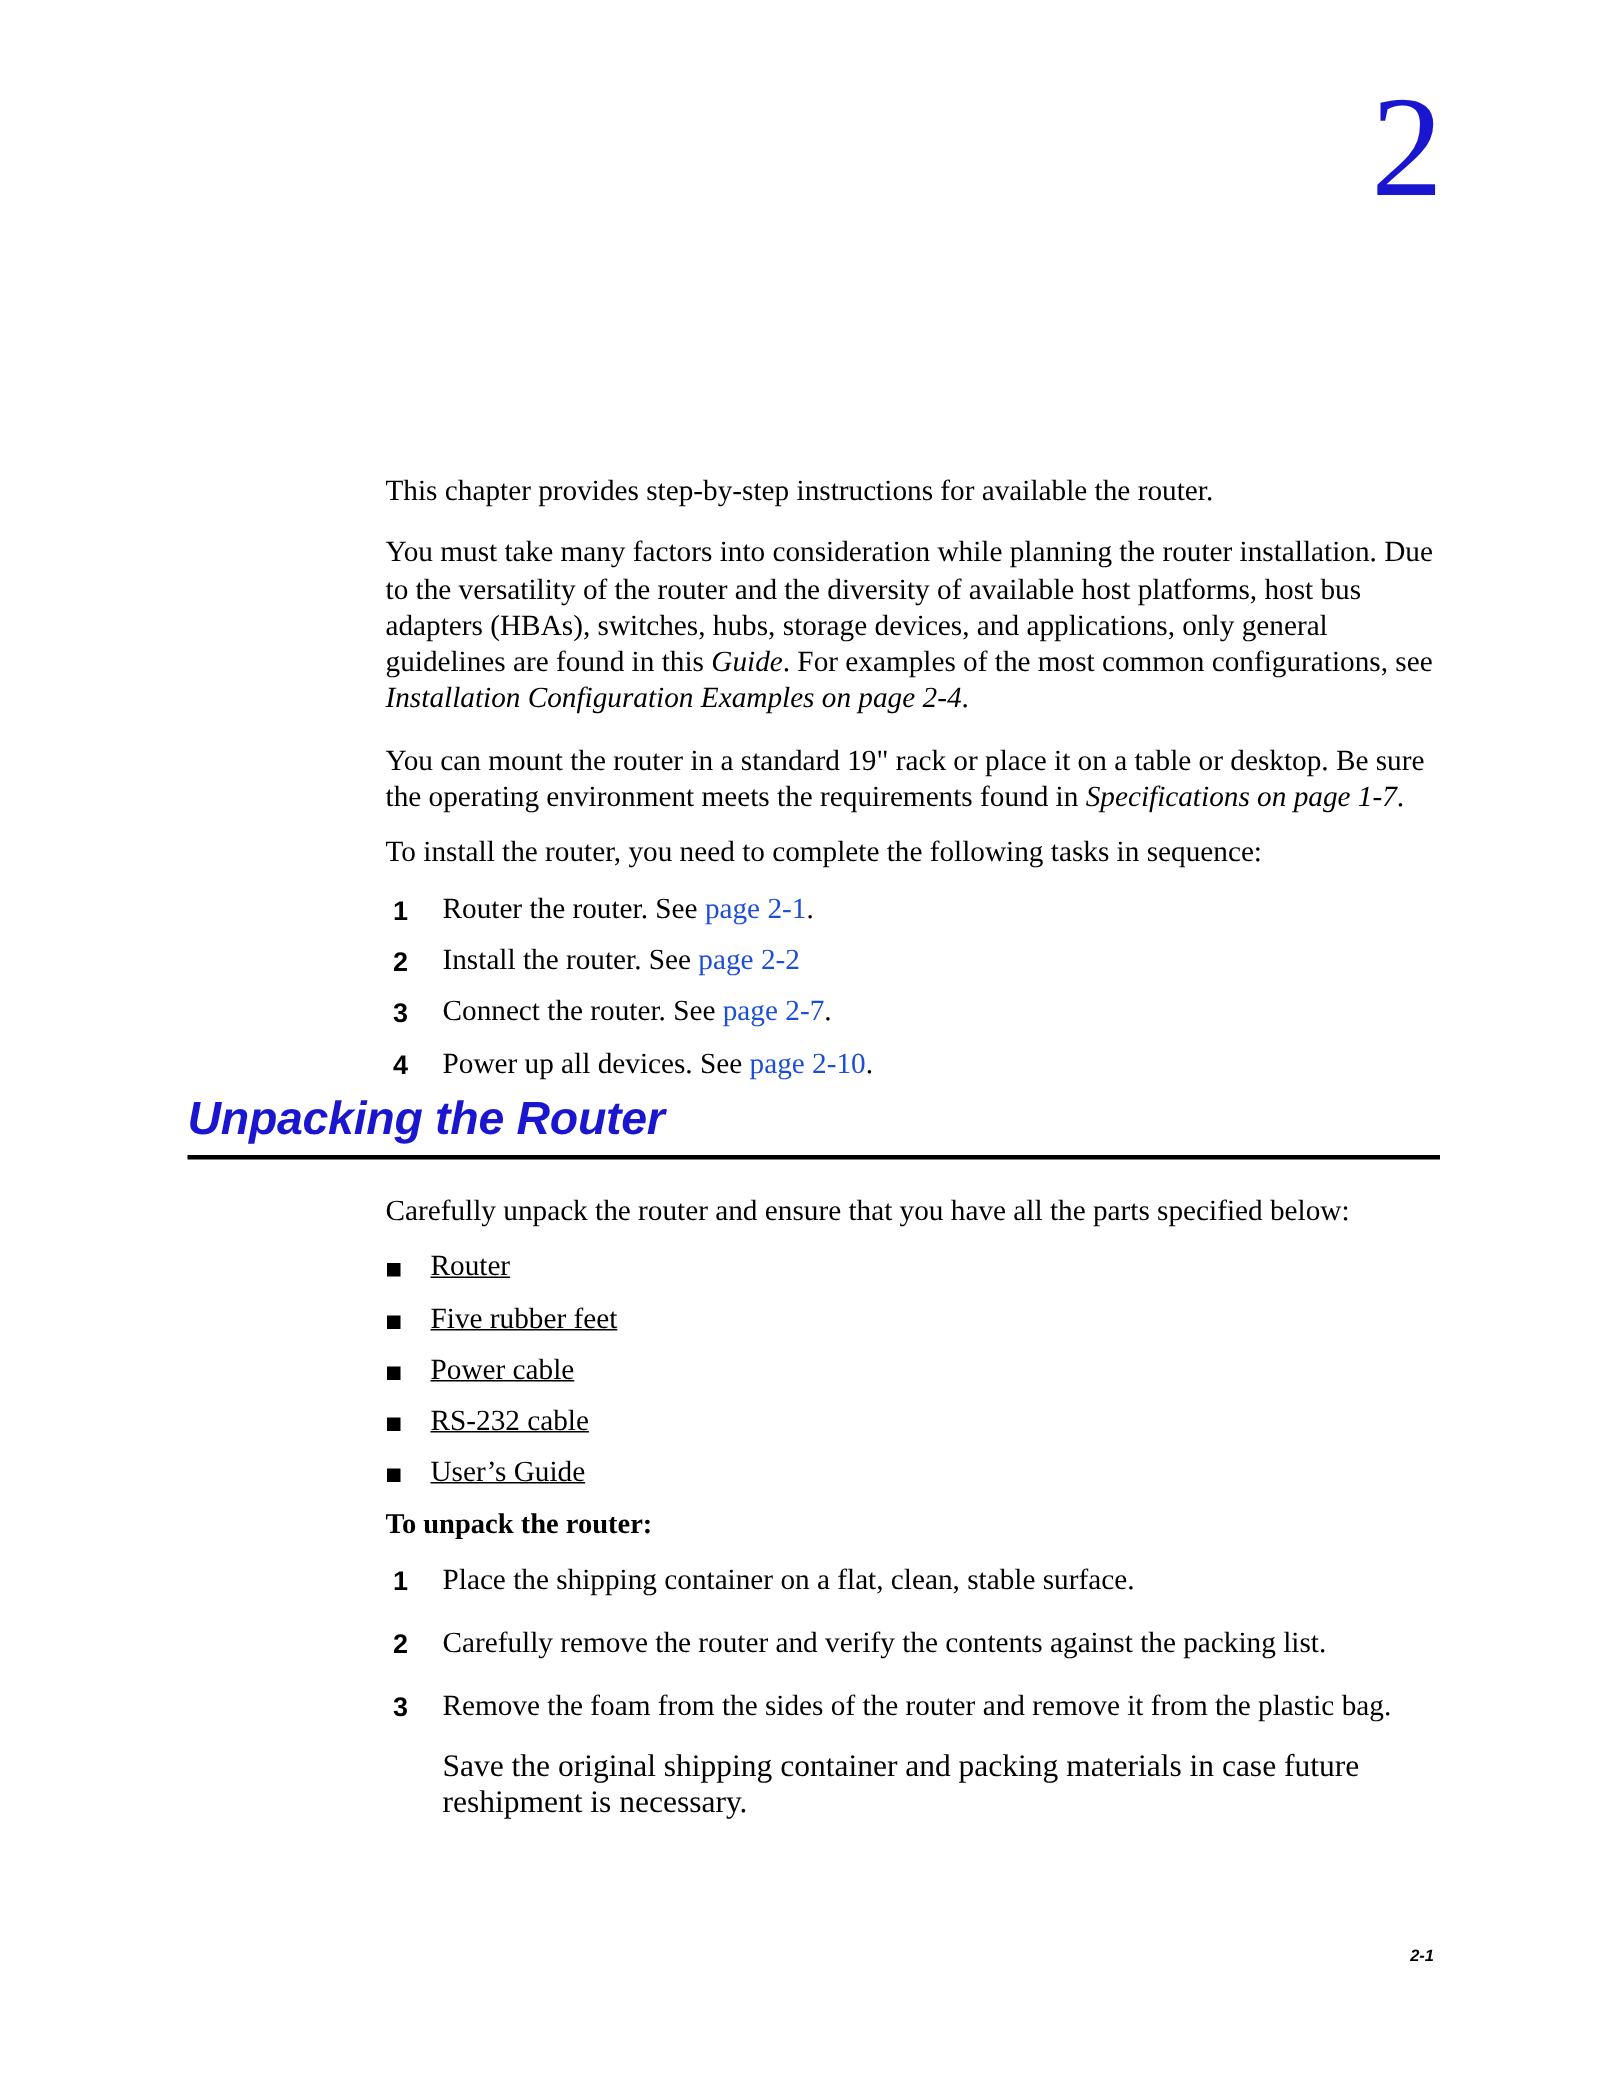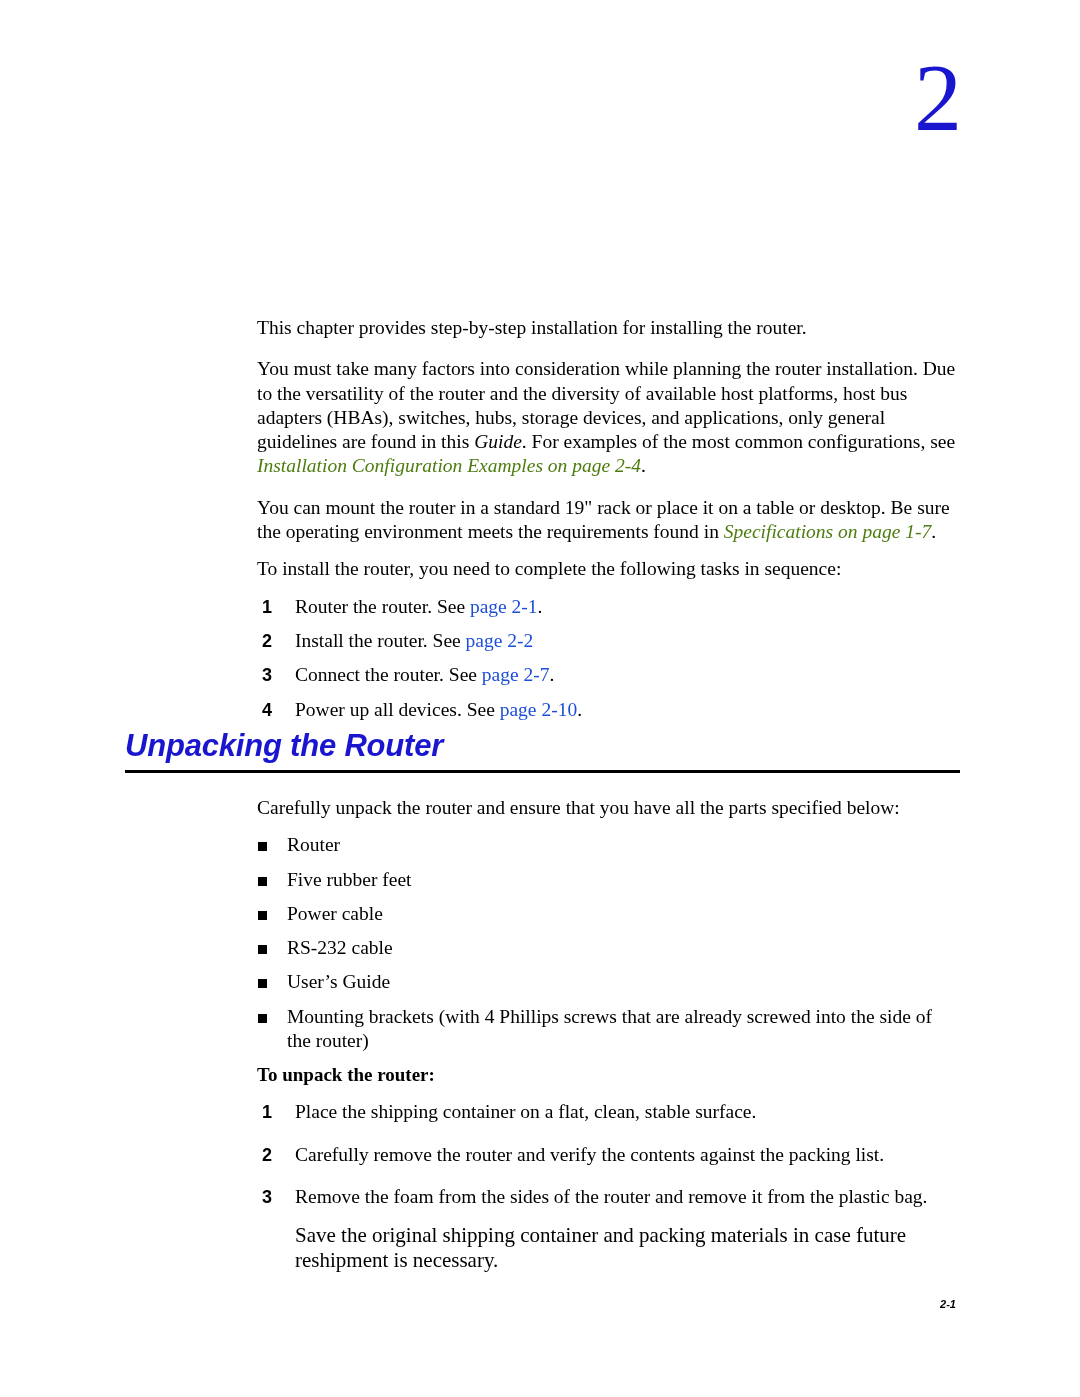--- a/index.html
+++ b/index.html
@@ -63,21 +63,21 @@
 
   p.body {
     margin: 0 0 17px 0;
     font-size: 19.5px;
     line-height: 24.3px;
     text-align: left;
   }
   p.body.tight { margin-bottom: 13px; }
 
   .xref {
-    color: #4d7c0f;
+    color: #000000;
     font-style: italic;
   }
   .pagelink {
     color: #1d4ed8;
     font-style: normal;
   }
   .italic { font-style: italic; }
 
   
   ol.numlist {
@@ -134,20 +134,21 @@
     height: 3px;
     background: #000000;
     width: 100%;
   }
 
   
   ul.bullets {
     list-style: none;
     margin: 0;
     padding: 0;
+    text-decoration: underline;
   }
   ul.bullets li {
     position: relative;
     padding-left: 30px;
     margin-bottom: 10px;
     font-size: 19.5px;
     line-height: 24.3px;
   }
   ul.bullets li .sq {
     position: absolute;
@@ -183,21 +184,21 @@
 </head>
 <body>
 
 <div class="page">
 
   <div class="chapter-number">2</div>
 
 
   <div class="content">
 
-    <p class="body">This chapter provides step-by-step installation for installing the router.</p>
+    <p class="body">This chapter provides step-by-step instructions for available the router.</p>
 
     <p class="body"><span>You must take many factors into consideration while planning the router installation. Due to the versatility of the router and the diversity of available host platforms, host bus adapters (HBAs), switches, hubs, storage devices, and applications, only general guidelines are found in this </span><span class="italic">Guide</span><span>. For examples of the most common configurations, see </span><span class="xref">Installation Configuration Examples on page 2-4</span><span>.</span></p>
 
     <p class="body tight"><span>You can mount the router in a standard 19" rack or place it on a table or desktop. Be sure the operating environment meets the requirements found in </span><span class="xref">Specifications on page 1-7</span><span>.</span></p>
 
     <p class="body tight">To install the router, you need to complete the following tasks in sequence:</p>
 
     <ol class="numlist tasklist">
       <li>
         <span class="num">1</span><span>Router the router. See </span><span class="pagelink">page 2-1</span><span>.</span>
@@ -238,24 +239,20 @@
         <span>Power cable</span>
       </li>
       <li>
         <span class="sq"></span>
         <span>RS-232 cable</span>
       </li>
       <li>
         <span class="sq"></span>
         <span>User’s Guide</span>
       </li>
-      <li>
-        <span class="sq"></span>
-        <span>Mounting brackets (with 4 Phillips screws that are already screwed into the side of the router)</span>
-      </li>
     </ul>
 
     <p class="subhead">To unpack the router:</p>
 
     <ol class="numlist procedure">
       <li>
         <span class="num">1</span><span>Place the shipping container on a flat, clean, stable surface.</span>
       </li>
       <li>
         <span class="num">2</span><span>Carefully remove the router and verify the contents against the packing list.</span>

